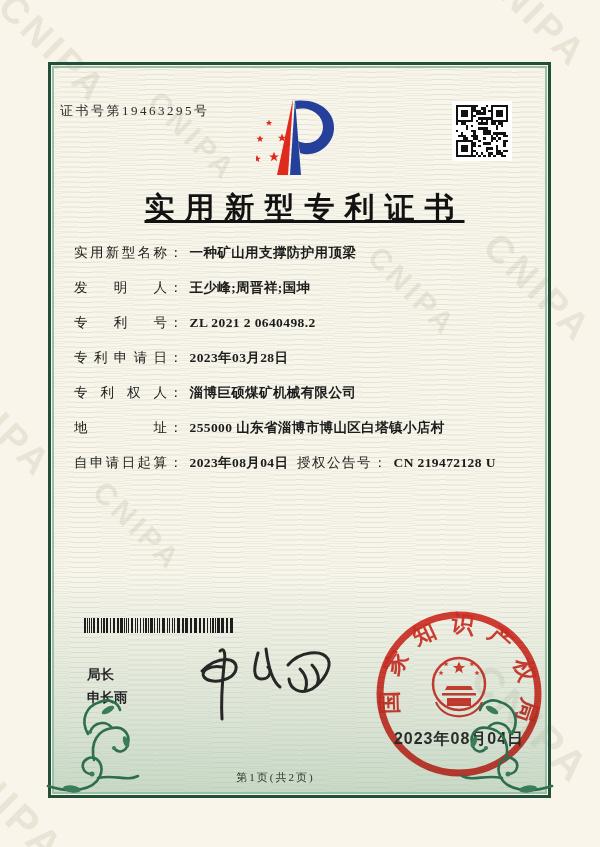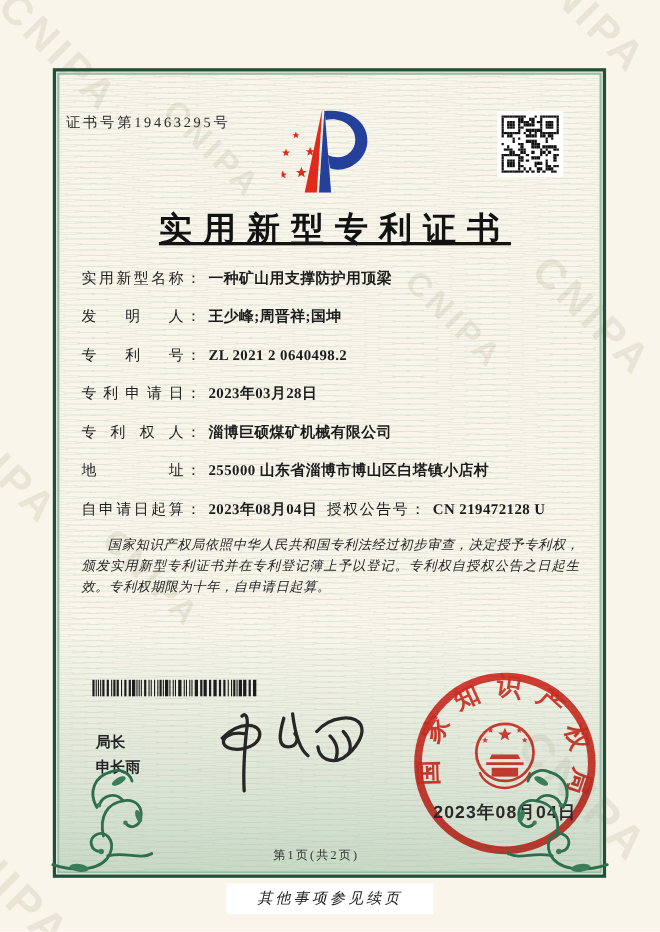--- a/index.html
+++ b/index.html
@@ -49,21 +49,21 @@
   .signer{position:absolute;left:87px;top:663px;font-family:"Liberation Sans",sans-serif;
           font-size:13.5px;font-weight:700;color:#242424;line-height:23px;}
   .signature{position:absolute;left:172px;top:645px;width:170px;height:82px;}
 
   .seal{position:absolute;left:370px;top:608px;width:178px;height:172px;mix-blend-mode:multiply;opacity:0.95;}
 
   .flourish{position:absolute;width:100px;height:115px;}
   .flourish.fl-left{left:42px;top:690px;}
   .flourish.fl-right{left:458px;top:690px;transform:scaleX(-1);}
 
-  .page-footer{position:absolute;left:60px;width:455px;top:770px;text-align:center;
+  .page-footer{position:absolute;left:48px;width:455px;top:770px;text-align:center;
                font-size:11px;letter-spacing:2px;color:#333;}
   .cont-note{position:absolute;left:0;width:600px;top:803px;text-align:center;}
   .cont-note span{display:inline-block;background:#ffffff;padding:5px 28px;
                   font-size:13.5px;font-style:italic;letter-spacing:3px;color:#222;}
 </style>
 </head>
 <body>
 
 <div class="page">
 
@@ -570,21 +570,20 @@
     </div>
     <div class="row">
       <span class="lbl">自申请日起算</span><span class="colon">：</span><span class="val">2023年08月04日</span>
       <span class="pair2">
         <span class="lbl2">授权公告号</span><span class="colon">：</span><span class="val">CN 219472128 U</span>
       </span>
     </div>
   </div>
 
   <div class="paras">
-    <p>国家知识产权局依照中华人民共和国专利法经过初步审查，决定授予专利权，颁发实用新型专利证书并在专利登记簿上予以登记。专利权自授权公告之日起生效。专利权期限为十年，自申请日起算。</p>
   </div>
 
   <div class="barcode" id="barcode">
       <i style="width: 2px; margin-right: 1px;"></i>
       <i style="width: 1px; margin-right: 1px;"></i>
       <i style="width: 1px; margin-right: 1px;"></i>
       <i style="width: 1px; margin-right: 1px;"></i>
       <i style="width: 2px; margin-right: 2px;"></i>
       <i style="width: 2px; margin-right: 2px;"></i>
       <i style="width: 1px; margin-right: 1px;"></i>
@@ -709,17 +708,14 @@
         <ellipse cx="84" cy="52" rx="6" ry="2.6" transform="rotate(70 84 52)"></ellipse>
         <circle cx="50" cy="84" r="2.5"></circle>
           <circle cx="72" cy="58" r="2"></circle>
           <circle cx="48" cy="42" r="2"></circle>
       </g>
     </svg>
   </div>
 
   <div class="page-footer">第1页(共2页)</div>
 
-  <div class="cont-note">
-    <span>其他事项参见续页</span>
-  </div>
 
 </div>
 
 </body></html>

